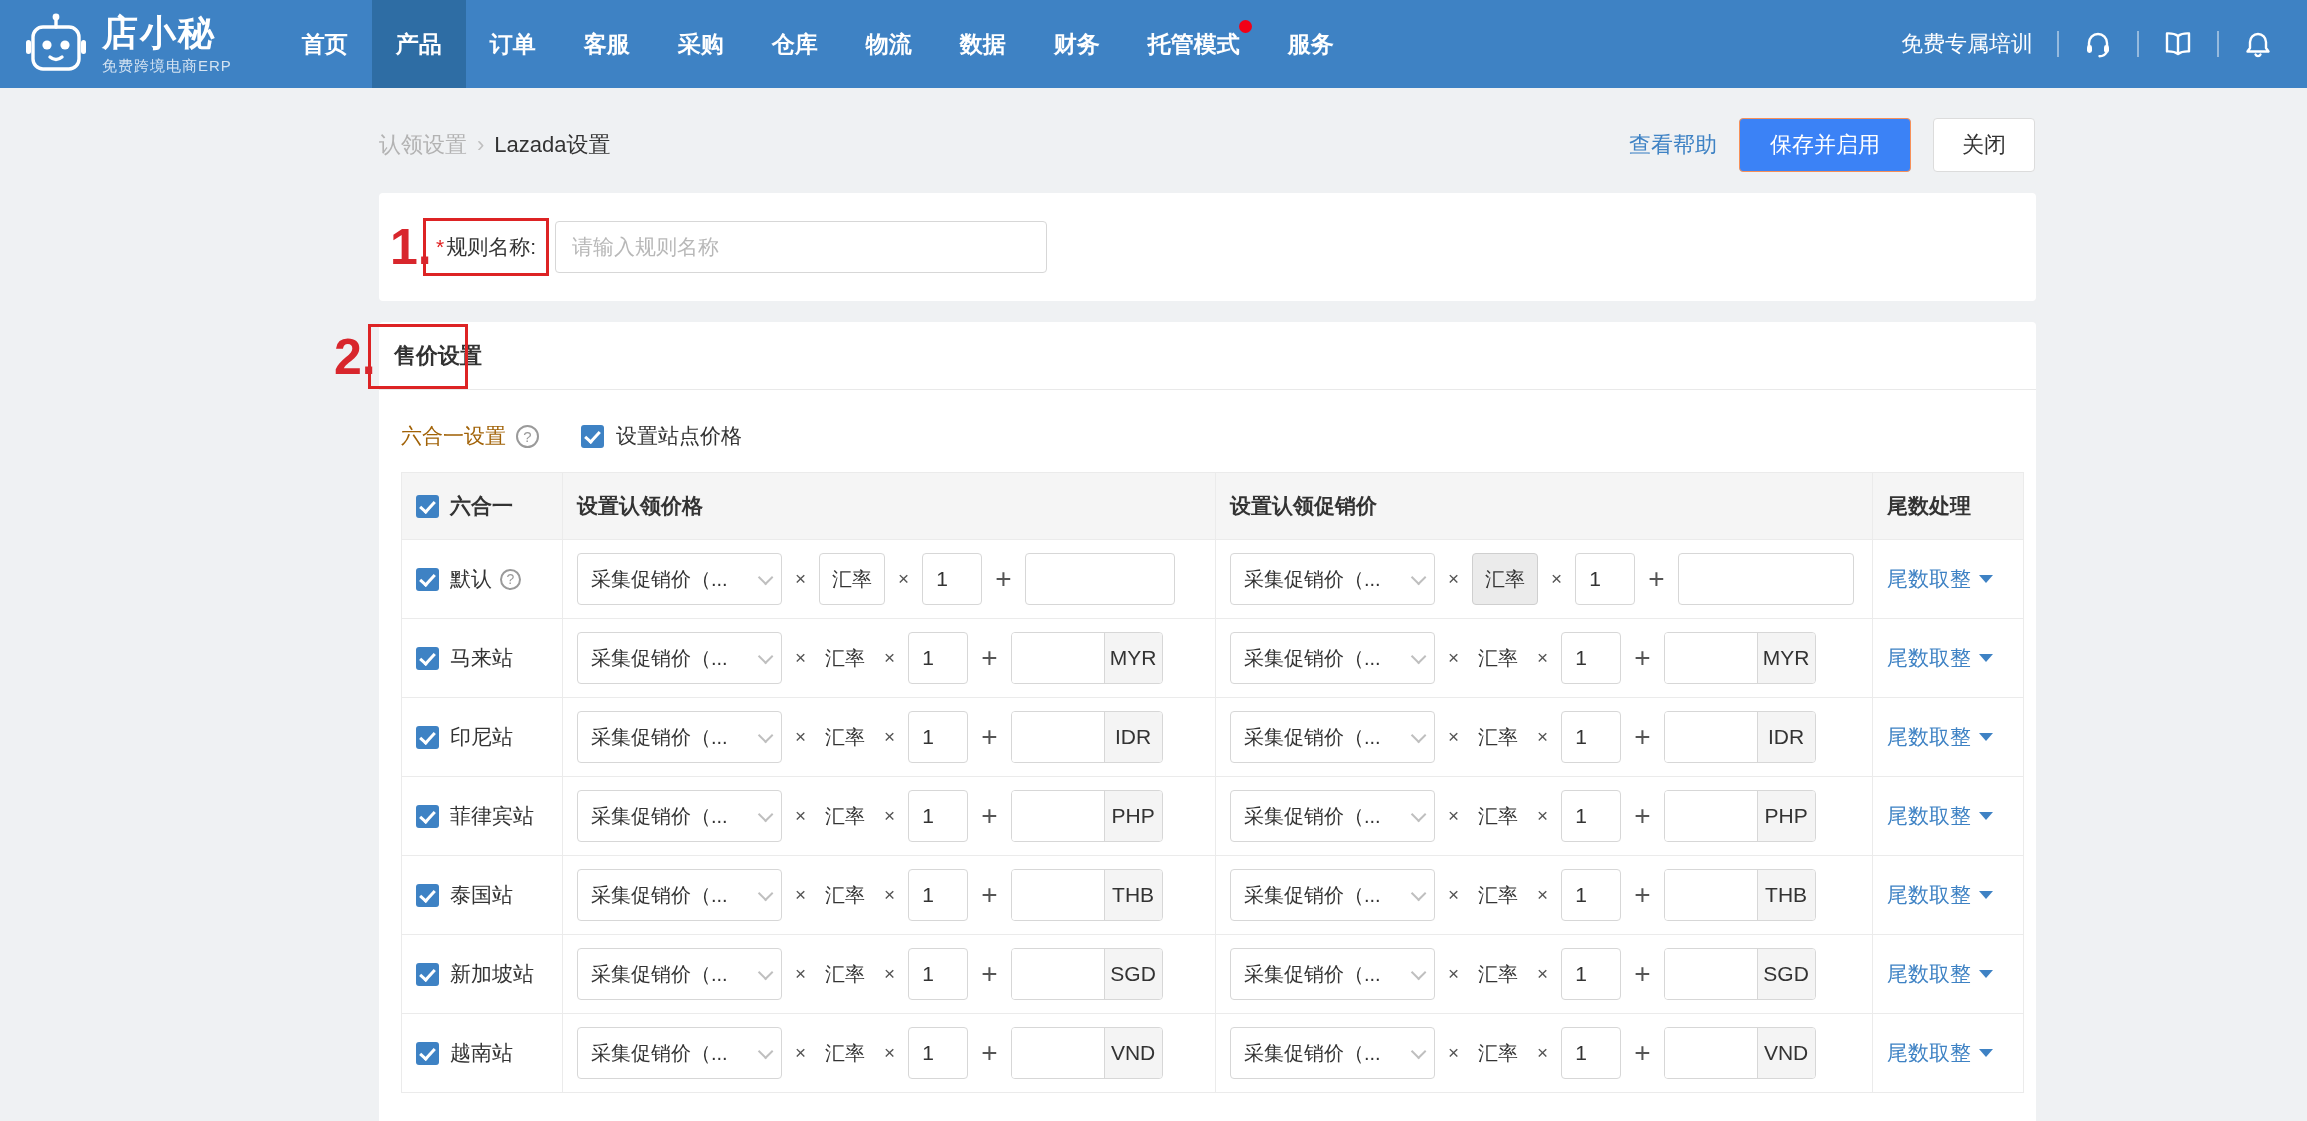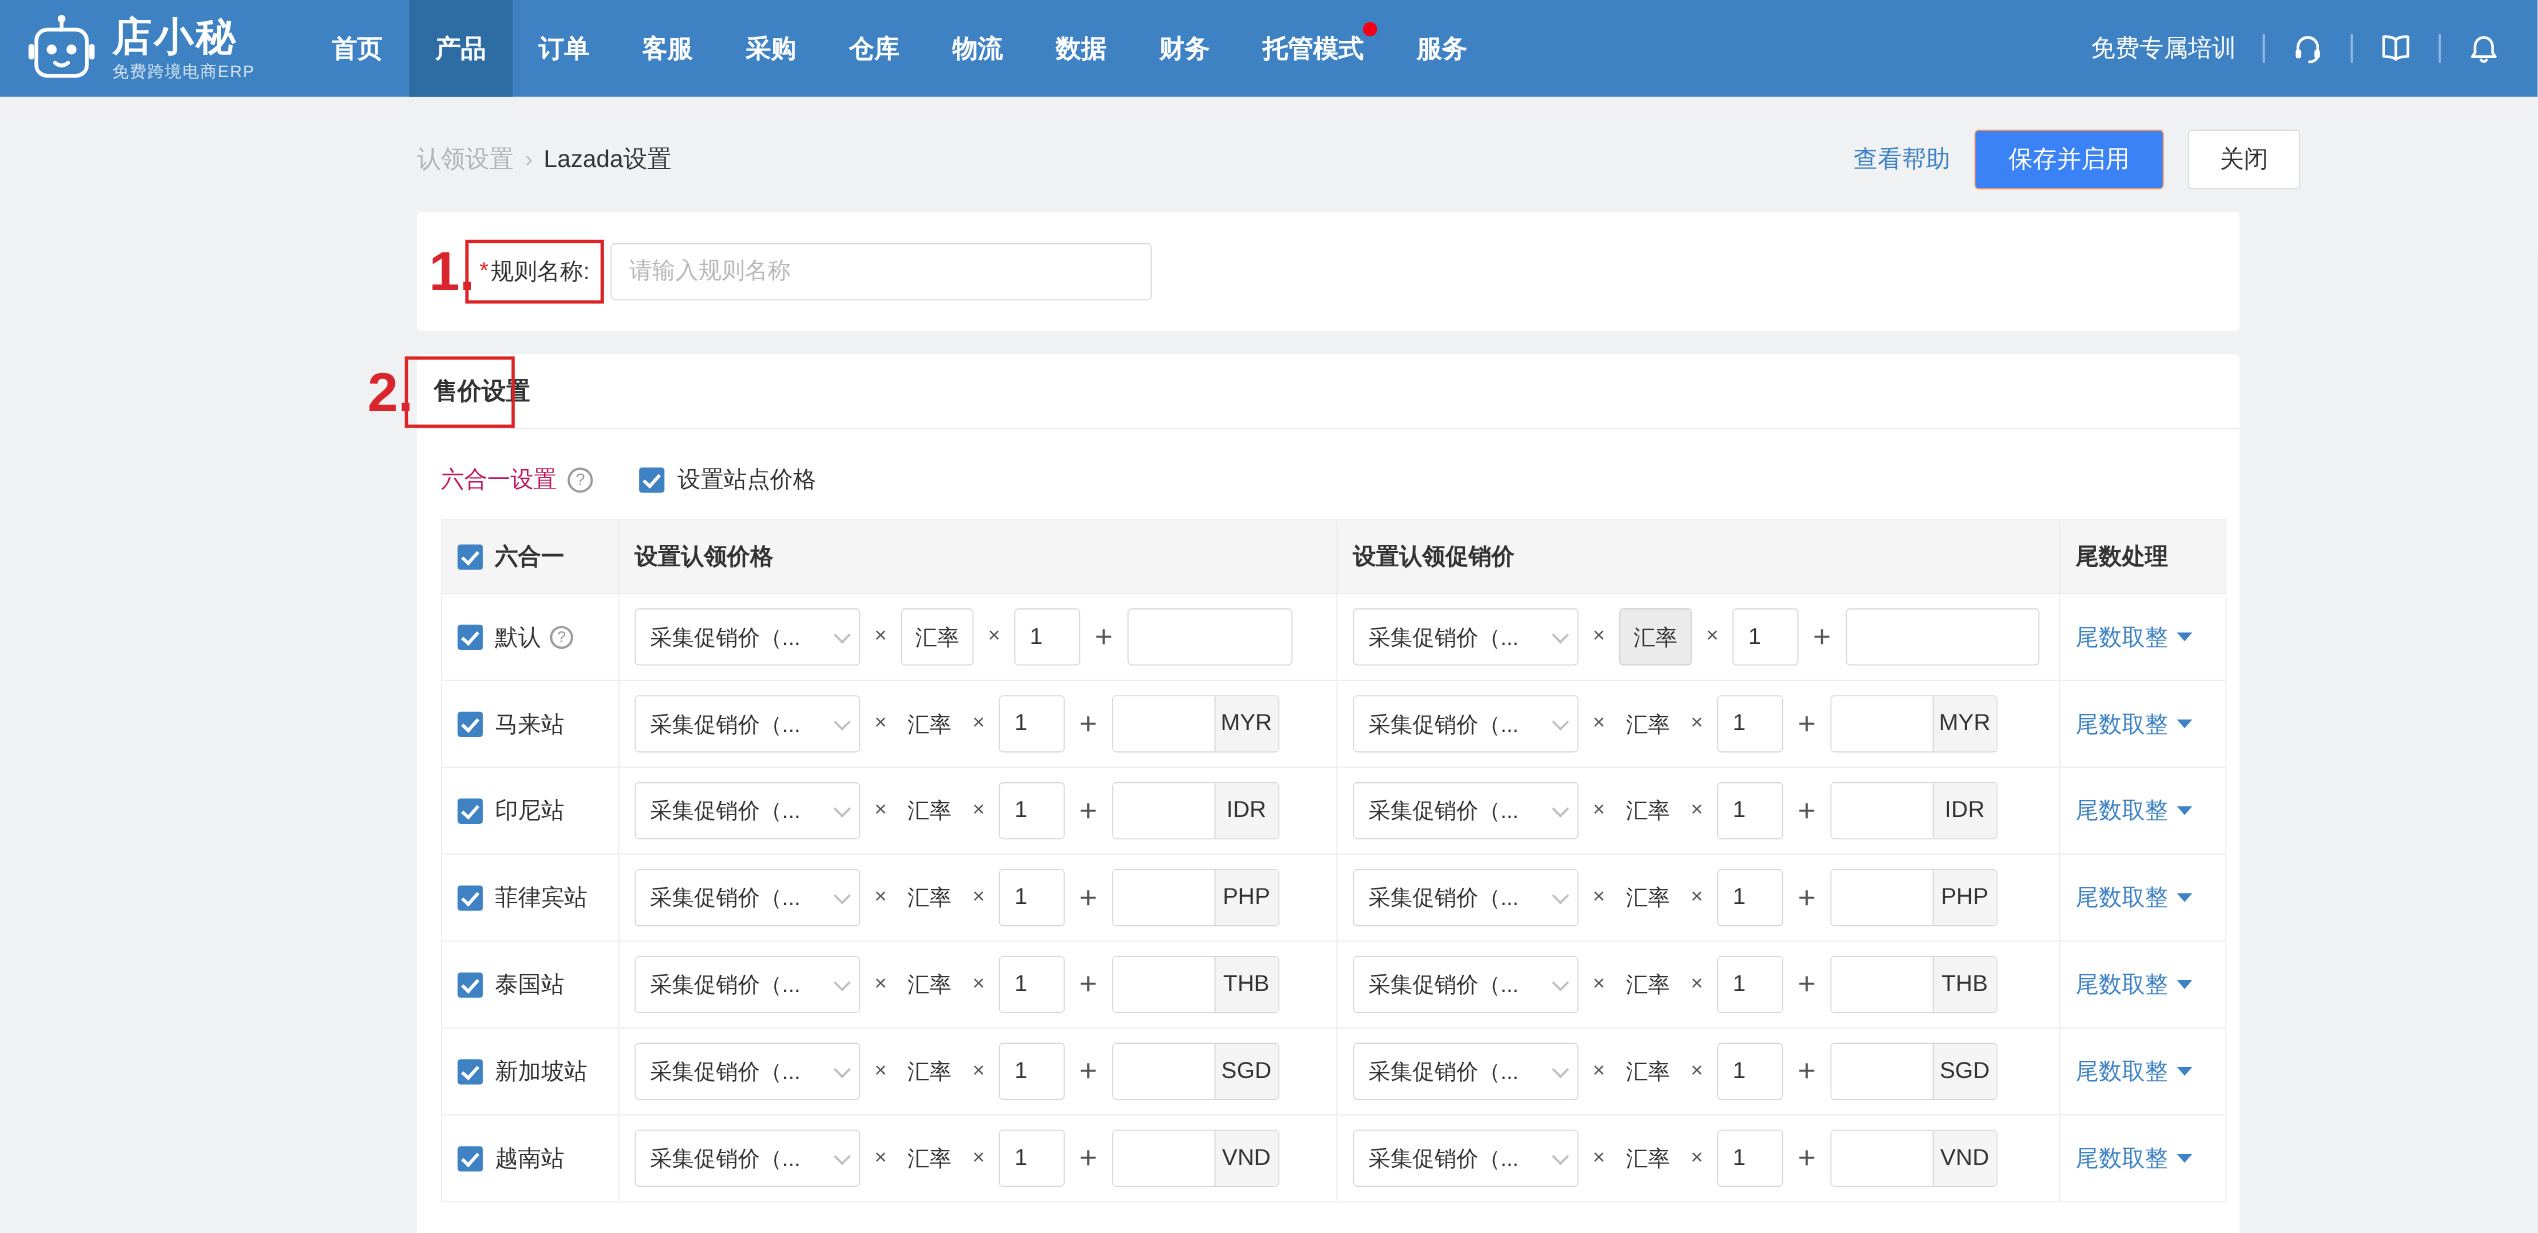--- a/index.html
+++ b/index.html
@@ -32,21 +32,21 @@
   .hr-divider { width:2px; height:26px; background:rgba(255,255,255,.45); }
   .hicon { width:30px; height:30px; display:flex; align-items:center; justify-content:center; cursor:pointer; }
 
   
   .breadcrumb { position:absolute; left:379px; top:130px; font-size:22px; display:flex; gap:10px; align-items:center; }
   .crumb-parent { color:#b3b3b3; cursor:pointer; }
   .crumb-sep { color:#c0c0c0; }
   .crumb-current { color:#333; }
 
   .top-actions { position:absolute; top:118px; left:1685px; width:350px;
-    display:flex; align-items:center; gap:22px; }
+    display:flex; align-items:center; gap:22px; justify-content:flex-end; }
   .help-link { color:#3e82c4; font-size:22px; cursor:pointer; white-space:nowrap; }
   .btn { height:54px; border-radius:4px; font-size:22px; display:inline-flex;
     align-items:center; justify-content:center; cursor:pointer; white-space:nowrap; }
   .btn-save { background:#3b82f6; color:#fff; padding:0 30px; border:1px solid #f79058; }
   .btn-close { background:#fff; color:#333; padding:0 28px; border:1px solid #dcdcdc; }
 
   
   .card1 { position:absolute; left:379px; top:193px; width:1657px; height:108px;
     background:#fff; border-radius:4px; display:flex; align-items:center; padding-left:44px; }
   .rule-label-box { border:3px solid #dd2324; padding:12px 10px; display:flex; align-items:center; }
@@ -64,21 +64,21 @@
 
   
   .ann-num { position:absolute; color:#d8262c; font-weight:bold; font-size:50px; z-index:5; }
   #ann1 { left:390px; top:218px; }
   #ann2 { left:334px; top:328px; }
   .ann-box2 { position:absolute; left:368px; top:324px; width:100px; height:65px;
     border:3px solid #dd2324; z-index:4; pointer-events:none; }
 
   
   .controls { display:flex; align-items:center; margin:27px 0 0 22px; height:38px; }
-  .group-label { font-size:21px; color:#be185d; }
+  .group-label { font-size:21px; color:#a16207; }
   .help-circle { width:23px; height:23px; border:2px solid #9a9a9a; border-radius:50%;
     color:#9a9a9a; font-size:15px; display:inline-flex; align-items:center; justify-content:center;
     margin-left:10px; cursor:pointer; }
   .controls .cb-wrap { margin-left:42px; }
   .cb-label { font-size:21px; color:#333; margin-left:12px; }
 
   
   .checkbox { width:23px; height:23px; background:#3e82c4; border-radius:3px; position:relative;
     display:inline-block; cursor:pointer; flex:none; }
   .checkbox::after { content:""; position:absolute; left:7px; top:3px; width:6px; height:12px;

